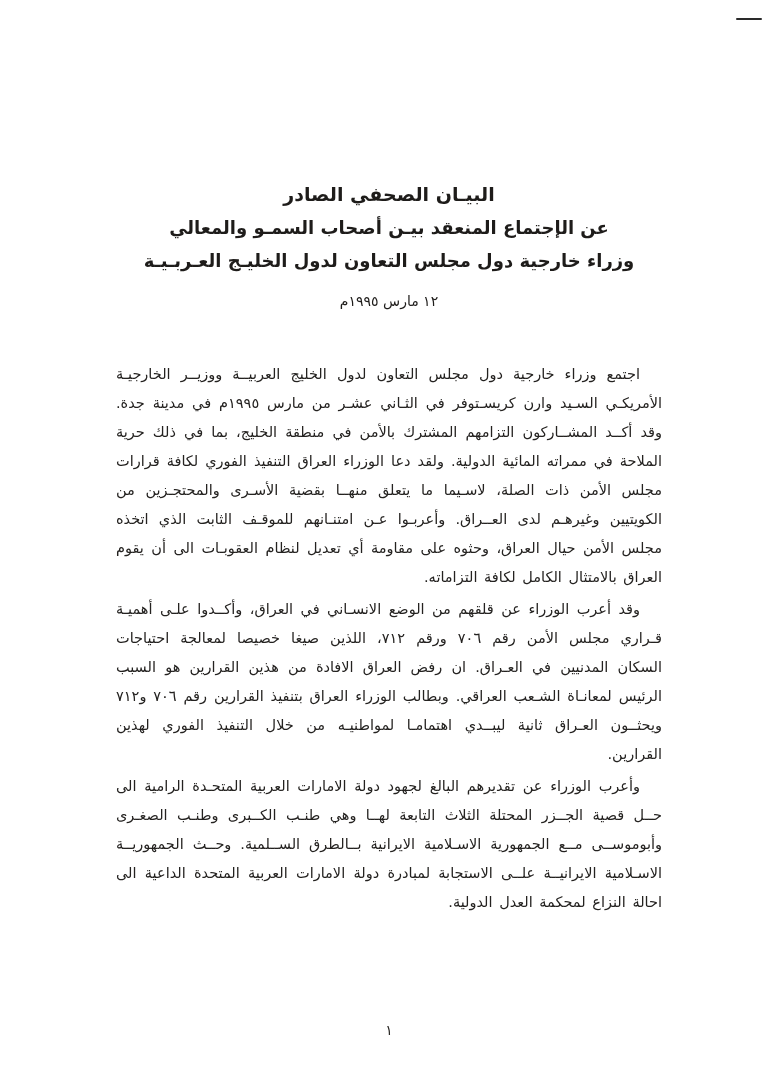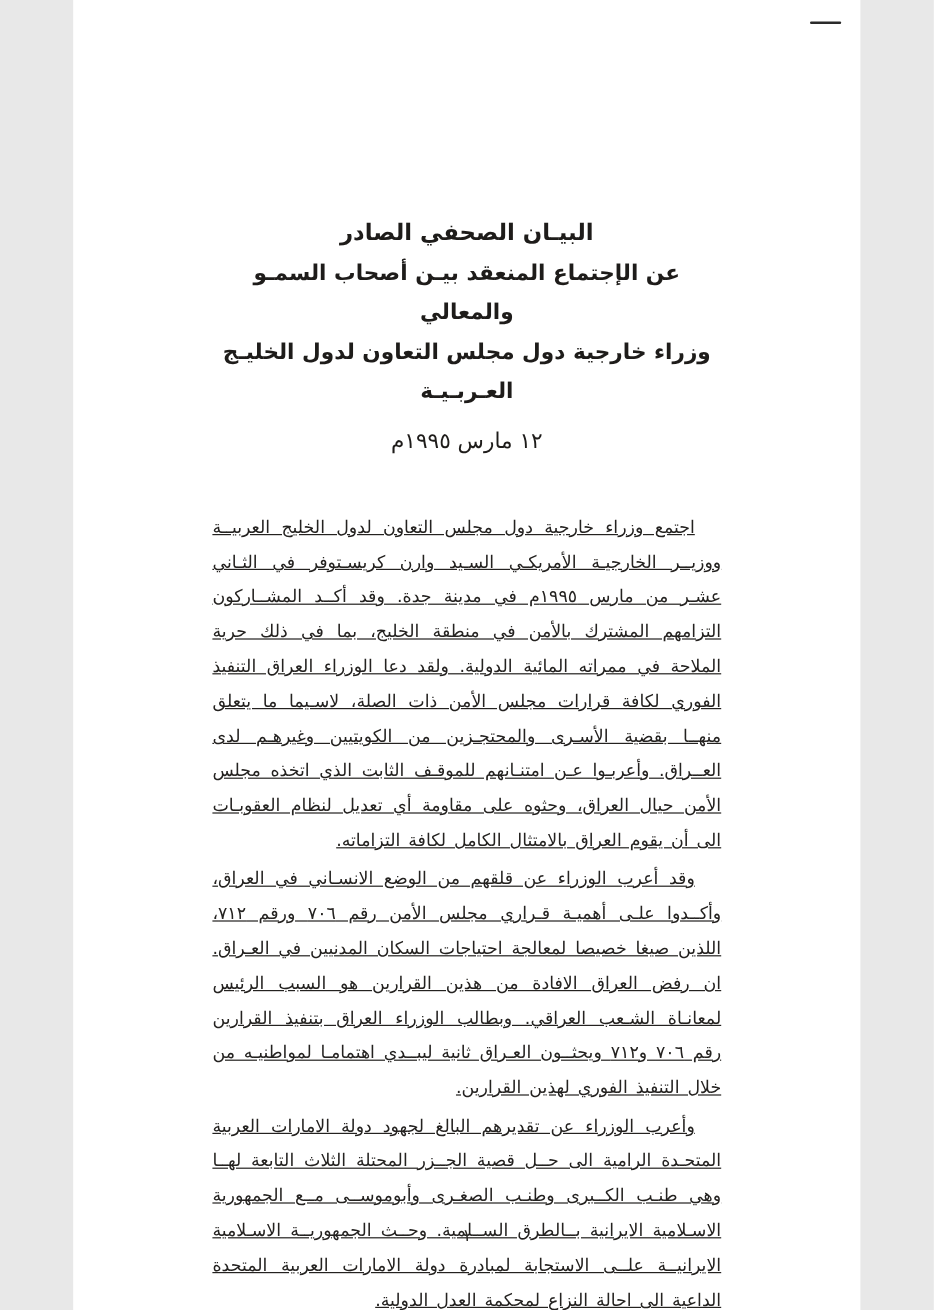--- a/index.html
+++ b/index.html
@@ -2,21 +2,21 @@
 <html lang="ar" dir="rtl"><head>
 <meta charset="utf-8">
 <style>
   * { margin: 0; padding: 0; box-sizing: border-box; }
   html, body {
     background: #e8e8e8;
     font-family: "DejaVu Sans", sans-serif;
   }
   .page {
     position: relative;
-    width: 656px;
+    width: 778px;
     height: 1092px;
     margin: 0 auto;
     background: #ffffff;
     color: #1e1c1a;
     overflow: hidden;
     direction: rtl;
   }
   
   .dash {
     position: absolute;
@@ -42,37 +42,36 @@
   .title-line   { font-size: 18px; letter-spacing: 0.3px; }
   .title-city {
     text-align: center;
     font-weight: bold;
     font-size: 15px;
     margin-top: 2px;
     letter-spacing: 0.5px;
   }
   .title-date {
     text-align: center;
-    font-size: 18px;
+    font-size: 14px;
     margin-top: 8px;
     font-weight: normal;
   }
   .body-block {
     margin-top: 42px;
     direction: rtl;
     text-align: justify;
     font-size: 14.5px;
     line-height: 29px;
     word-spacing: 2px;
     color: #242220;
   }
   .body-block p {
     text-indent: 22px;
     margin-bottom: 3px;
-    text-decoration: underline;
   }
   .page-number {
     position: absolute;
     bottom: 54px;
     left: 0;
     right: 0;
     text-align: center;
     font-size: 14px;
     color: #2a2825;
   }

